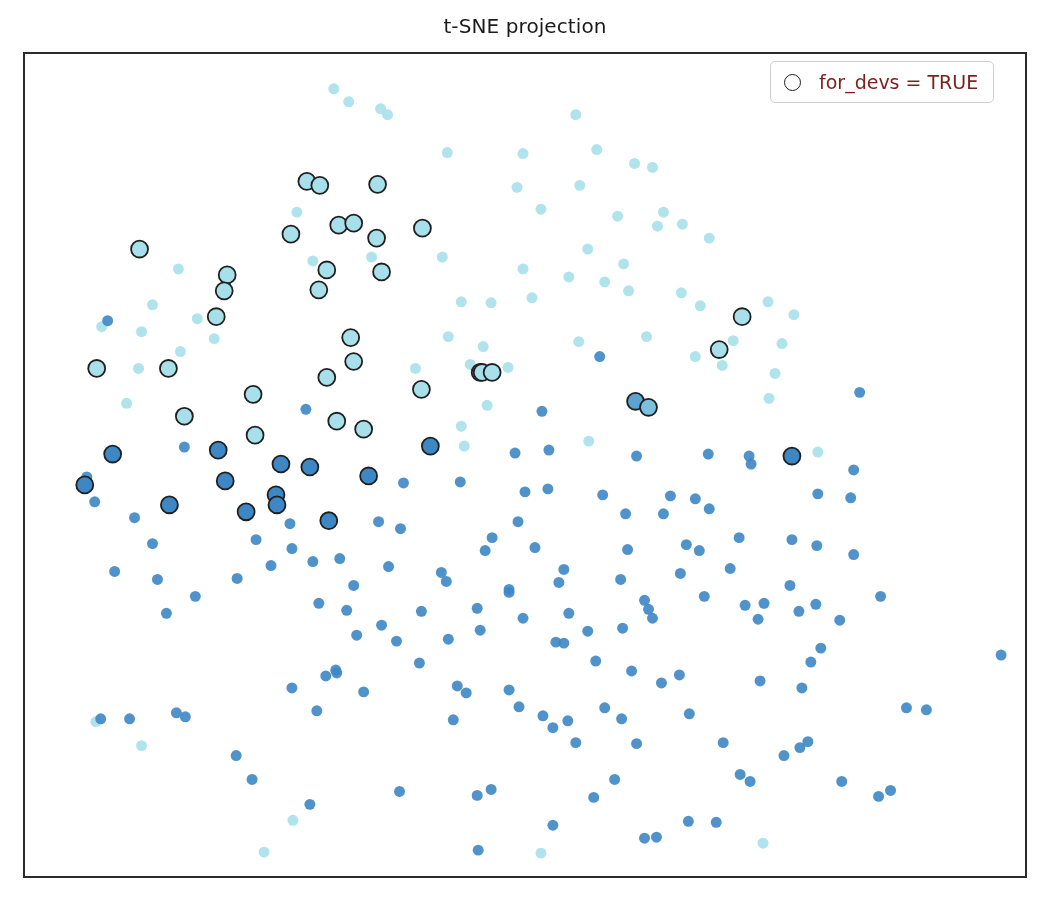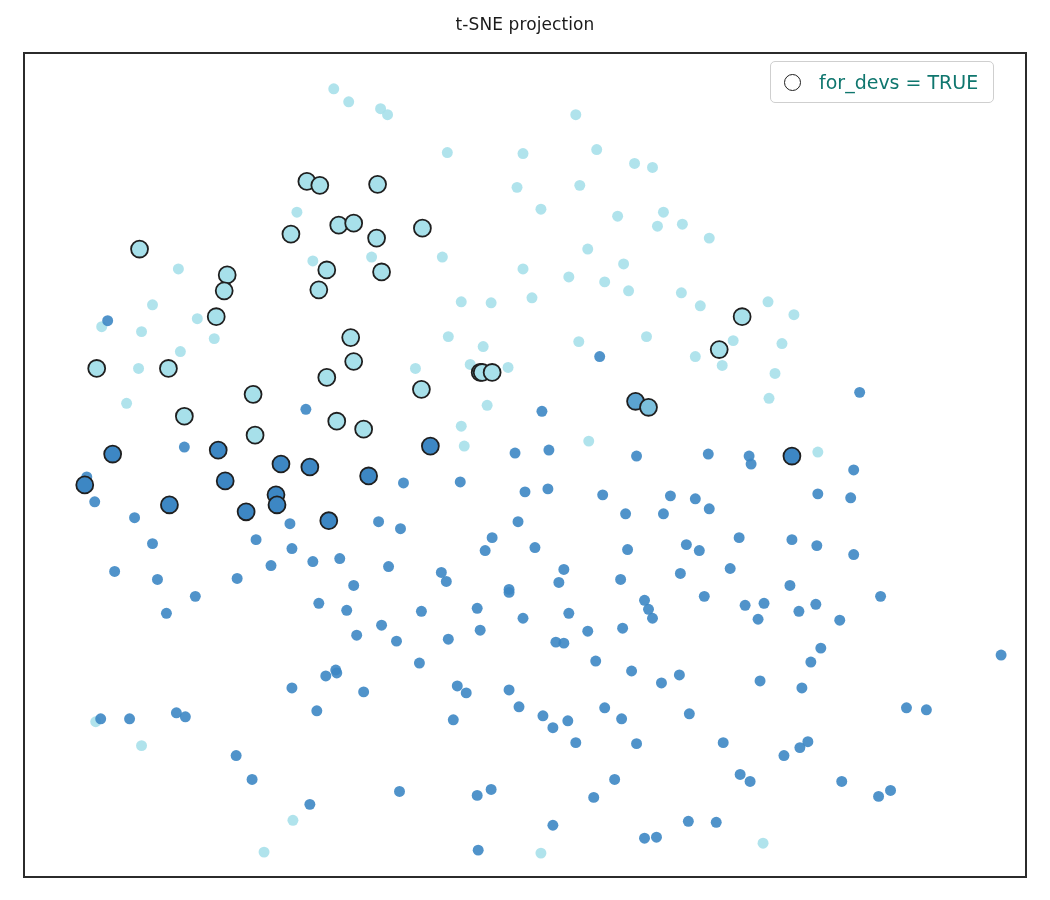--- a/index.html
+++ b/index.html
@@ -18,21 +18,21 @@
     width: 1050px;
     height: 900px;
     background: #ffffff;
   }
   #plot-title {
     position: absolute;
     left: 0;
     top: 14px;
     width: 1050px;
     text-align: center;
-    font-size: 17px;
+    font-size: 20px;
     color: #1a1a1a;
     font-family: "DejaVu Sans", sans-serif;
     letter-spacing: 0.1px;
   }
   #axes-frame {
     position: absolute;
     left: 23px;
     top: 52px;
     width: 1004px;
     height: 826px;
@@ -65,21 +65,21 @@
   #legend-marker {
     width: 15px;
     height: 15px;
     border-radius: 50%;
     border: 1.6px solid #1f1f1f;
     background: #ffffff;
     flex: 0 0 auto;
   }
   #legend-label {
     font-size: 19px;
-    color: #0f766e;
+    color: #7f1d1d;
     white-space: nowrap;
     font-family: "DejaVu Sans", sans-serif;
   }
 </style>
 </head>
 <body>
 
 <div id="figure">
 
   <div id="plot-title">t-SNE projection</div>

